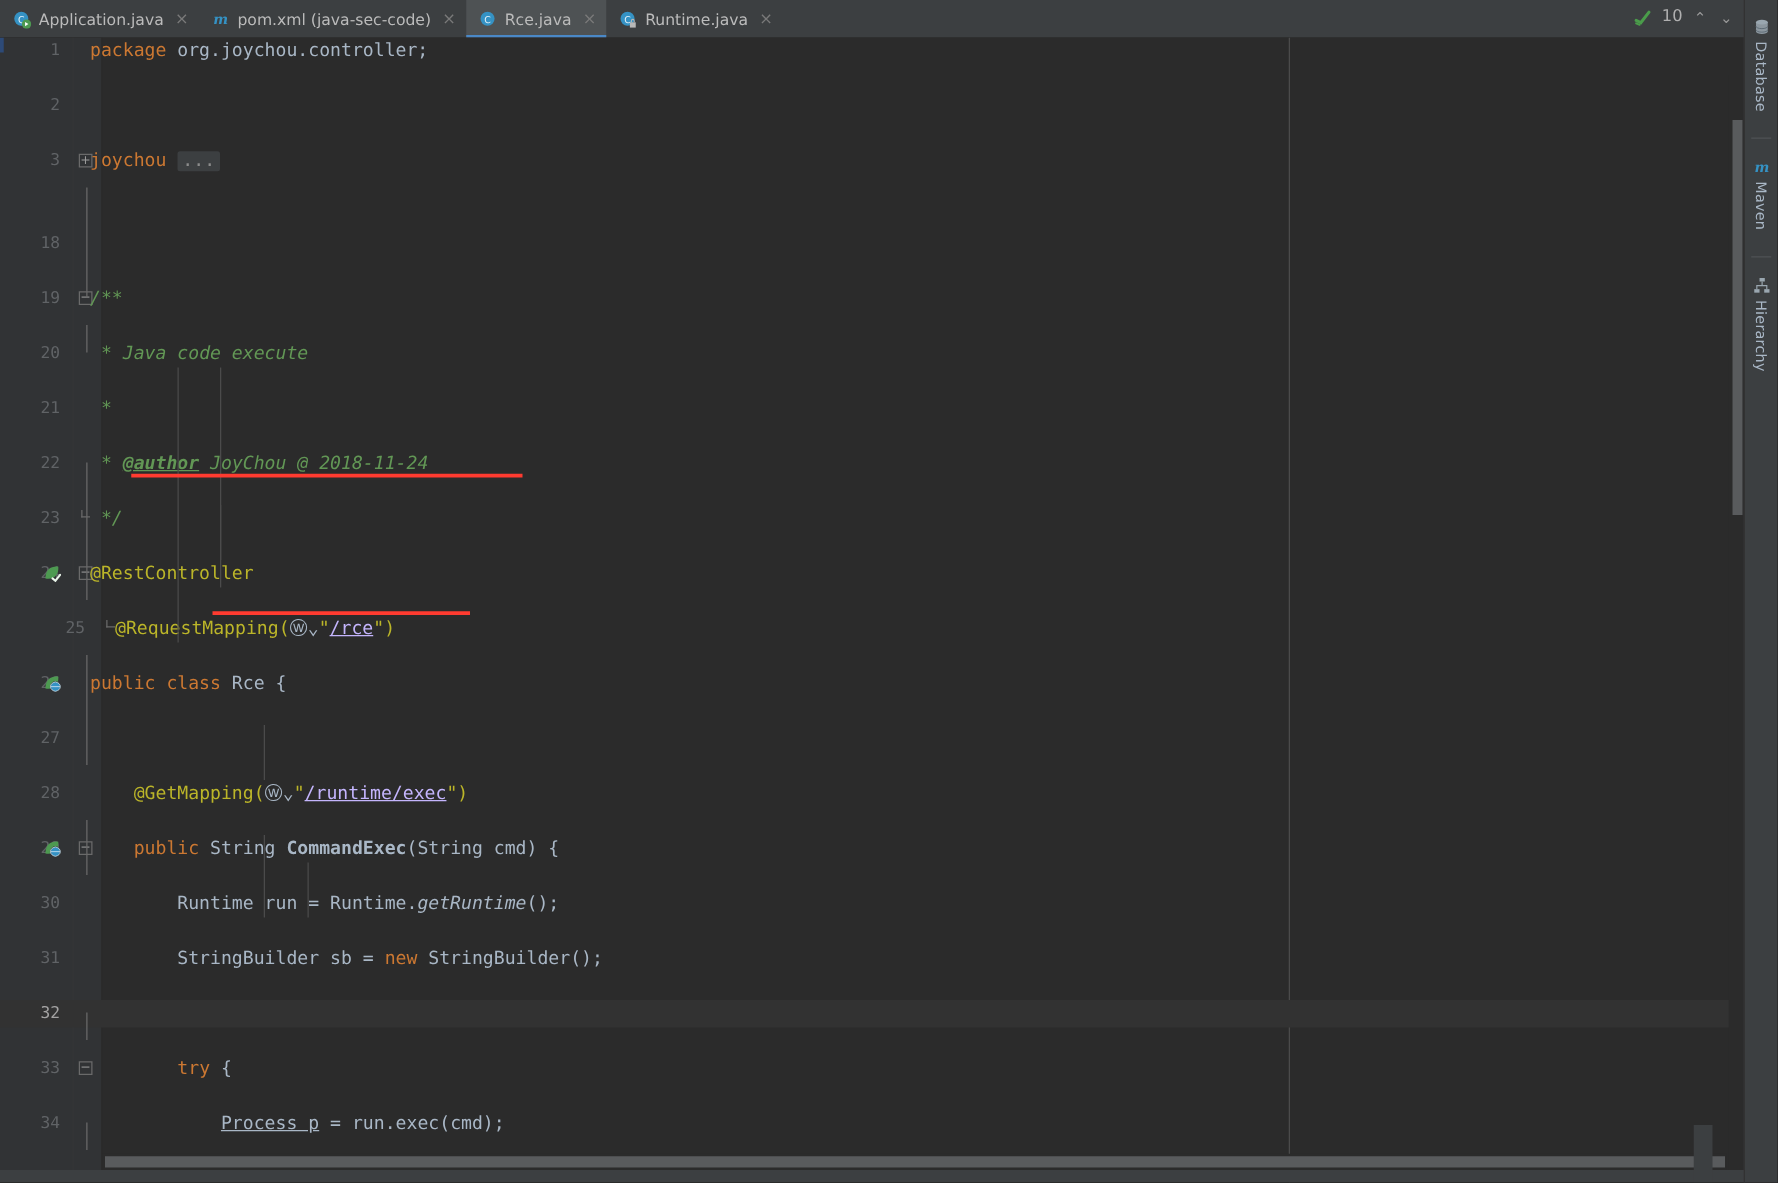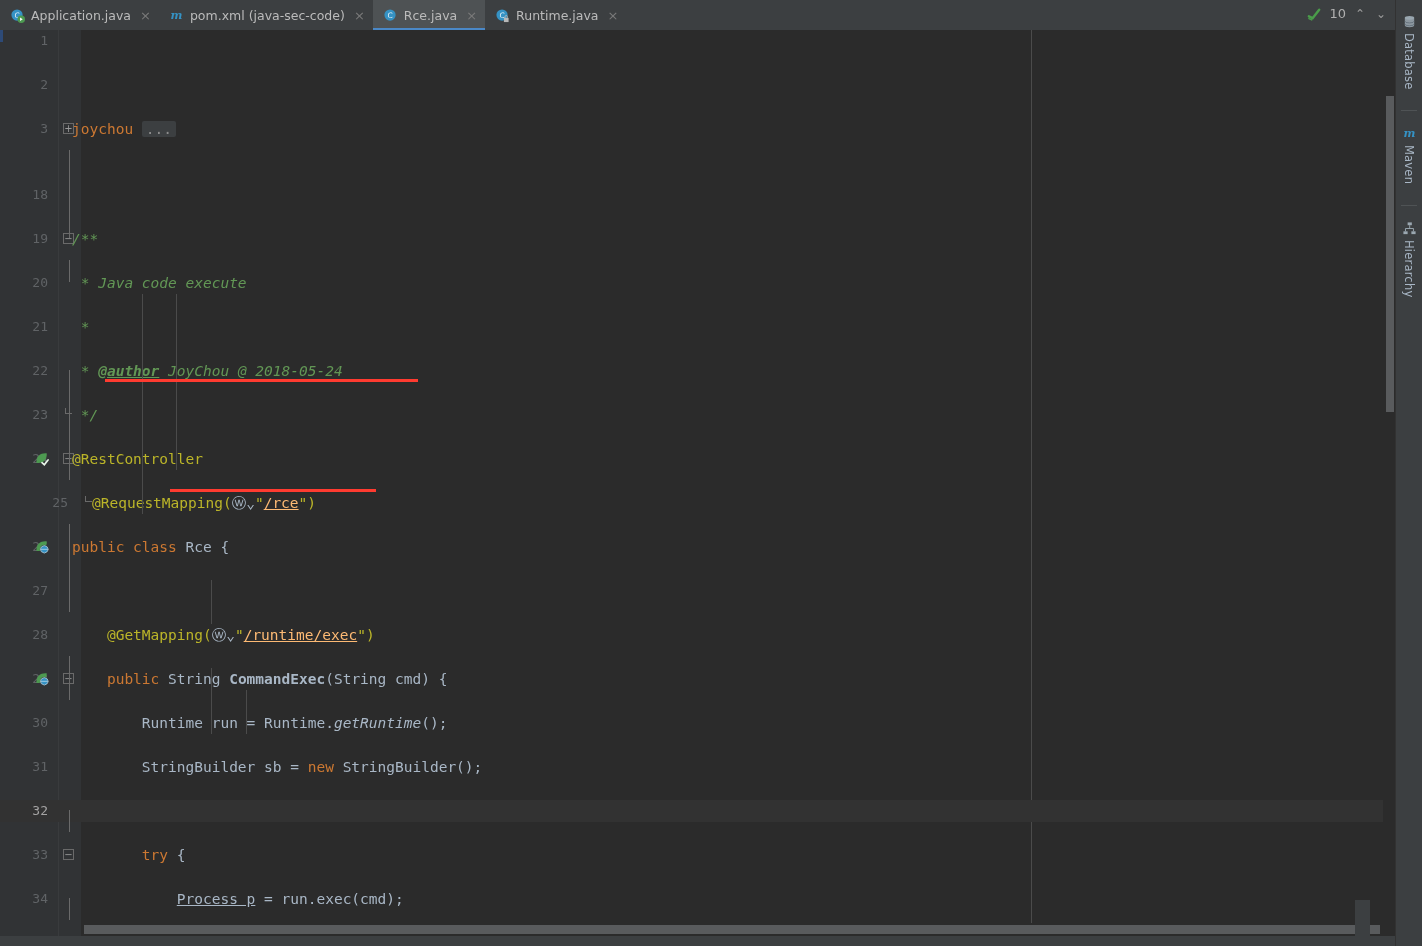--- a/index.html
+++ b/index.html
@@ -149,21 +149,21 @@
     color: #a9b7c6;
   }
 
   
   .kw  { color: #cc7832; }
   .ann { color: #bbb529; }
   .cmt { color: #629755; font-style: italic; }
   .cmt-tag { color: #629755; font-style: italic; text-decoration: underline; font-weight: bold; }
   .ital { font-style: italic; }
   .fld { color: #a9b7c6; font-weight: bold; }
-  .urlstr { color: #fdba74; text-decoration: underline; }
+  .urlstr { color: #c4b5fd; text-decoration: underline; }
   .localvar { text-decoration: underline; text-decoration-color: #a9b7c6; }
 
   
   .folded {
     background: #3c3f41;
     color: #8c8c8c;
     padding: 0 4px;
     border-radius: 2px;
   }
 
@@ -335,28 +335,28 @@
   </div>
 
   <div id="editor">
     <div id="gutter"></div>
     <div id="gutter-edge"></div>
     <div id="fold-strip"></div>
     <div id="fold-edge"></div>
     <div id="margin-guide"></div>
     <div id="left-accent"></div>
     <div id="code">
-        <div class="row" style="top: 0px;"><span class="lnum">1</span></div>
+        <div class="row" style="top: 0px;"><span class="lnum">1</span><span class="ltext"><span class="kw">package</span> org.joychou.controller;</span></div>
         <div class="row" style="top: 22px;"><span class="lnum">2</span><span class="ltext">&nbsp;</span></div>
         <div class="row" style="top: 44px;"><span class="lnum">3</span><span class="foldg plus"></span><span class="ltext"><span class="kw">joychou</span> <span class="folded">...</span></span></div>
         <div class="row" style="top: 88px;"><span class="lnum">18</span><span class="ltext">&nbsp;</span></div>
         <div class="row" style="top: 110px;"><span class="lnum">19</span><span class="foldg minus"></span><span class="ltext"><span class="cmt">/**</span></span></div>
         <div class="row" style="top: 132px;"><span class="lnum">20</span><span class="ltext"> <span class="cmt">* Java code execute</span></span></div>
         <div class="row" style="top: 154px;"><span class="lnum">21</span><span class="ltext"> <span class="cmt">*</span></span></div>
-        <div class="row" style="top: 176px;"><span class="lnum">22</span><span class="ltext"> <span class="cmt">* </span><span class="cmt-tag">@author</span><span class="cmt"> JoyChou @ 2018-05-24</span></span></div>
+        <div class="row" style="top: 176px;"><span class="lnum">22</span><span class="ltext"> <span class="cmt">* </span><span class="cmt-tag">@author</span><span class="cmt"> JoyChou @ 2018-11-24</span></span></div>
         <div class="row" style="top: 198px;"><span class="lnum">23</span><span class="foldg end"></span><span class="ltext"> <span class="cmt">*/</span></span></div>
         <div class="row" style="top: 220px;"><span class="lnum">24</span><span class="gicon"><svg viewBox="0 0 16 16" class="tab-icon" width="15" height="15">
               <path d="M2.5 12.5 C2.5 5 7 2 13.5 2.5 C14 9 10 14 2.5 12.5 Z" fill="#4d9a51"></path>
               <path d="M8.5 12.5 L11 14.6 L15 9.5" stroke="#eaf6ea" stroke-width="1.8" fill="none" stroke-linecap="round"></path>
             </svg></span><span class="foldg minus"></span><span class="ltext"><span class="ann">@RestController</span></span></div>
         <div class="row" style="top: 242px; margin-left: 20px;"><span class="lnum">25</span><span class="foldg end"></span><span class="ltext"><span class="ann">@RequestMapping(</span><span class="webicon">ⓦ⌄</span><span class="ann">"</span><span class="urlstr">/rce</span><span class="ann">")</span></span></div>
         <div class="row" style="top: 264px;"><span class="lnum">26</span><span class="gicon"><svg viewBox="0 0 16 16" class="tab-icon" width="15" height="15">
               <path d="M2.5 12.5 C2.5 5 7 2 13.5 2.5 C14 9 10 14 2.5 12.5 Z" fill="#4d9a51"></path>
               <circle cx="11" cy="11" r="4.2" fill="#3592c4" stroke="#2b2b2b" stroke-width="0.8"></circle>
               <path d="M7 11 h8 M11 7 a6 4.2 0 0 1 0 8 a6 4.2 0 0 1 0 -8" stroke="#cfe6f5" stroke-width="0.7" fill="none"></path>

